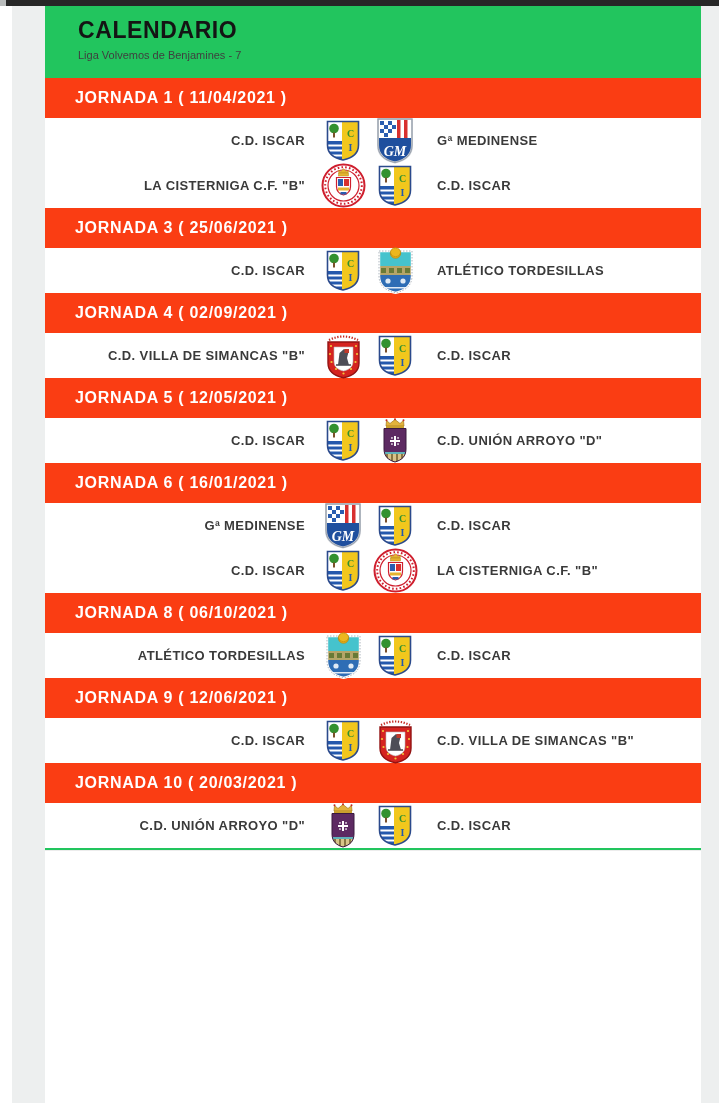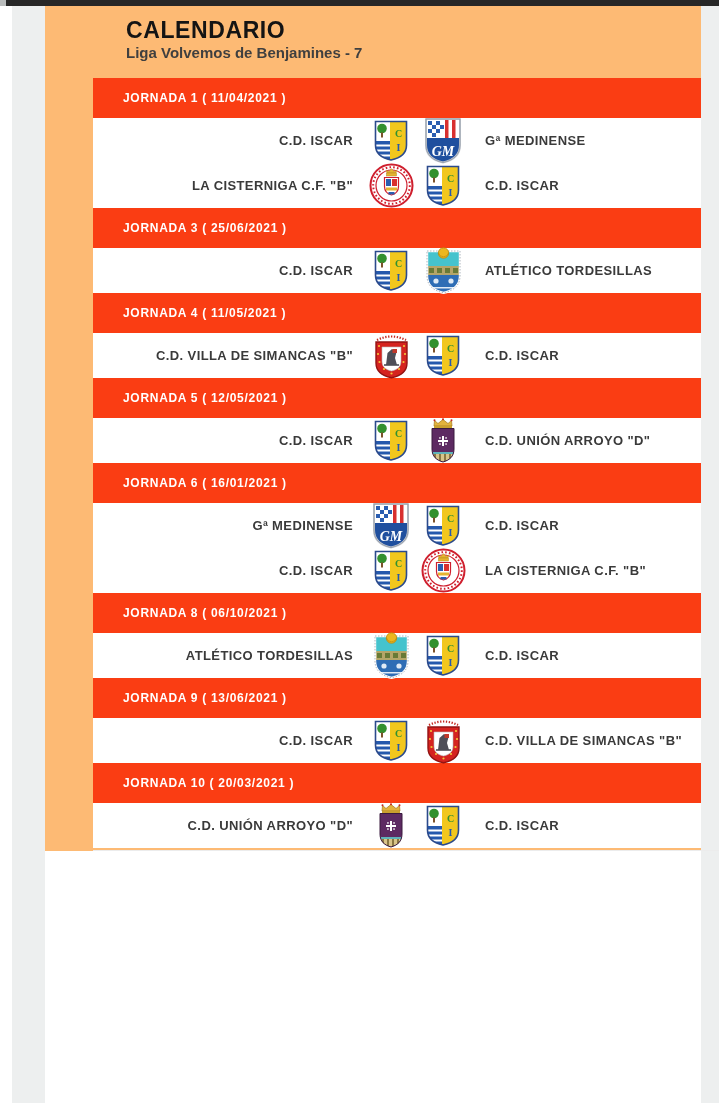--- a/index.html
+++ b/index.html
@@ -6,26 +6,26 @@
   html,body { width:719px; height:1103px; }
   body {
     position:relative; background:#ffffff; overflow:hidden;
     font-family:"Liberation Sans", sans-serif;
   }
   .top-bar { position:absolute; top:0; left:0; width:719px; height:6px; background:#272727; }
   .top-bar-notch { position:absolute; top:0; left:0; width:6px; height:6px; background:#b9bcbc; }
   .gutter { position:absolute; top:6px; height:1097px; background:#edefef; }
   .gutter.left { left:12px; width:33px; }
   .gutter.right { left:701px; width:18px; }
-  .content { position:absolute; top:6px; left:45px; width:656px; background:#fdba74;padding-left:48px; }
+  .content { position:absolute; top:6px; left:45px; width:656px; background:#22c55e; }
   .page-header { height:72px; padding:11px 0 0 33px; }
   .page-title { font-size:23px; font-weight:bold; letter-spacing:0.6px; color:#141414; }
-  .page-subtitle { font-size:15px; font-weight:bold; color:#3f3f3f; }
+  .page-subtitle { margin-top:5px; font-size:11px; font-weight:normal; color:#3f3f3f; }
   .jornada-bar { height:40px; background:#fa3d13; display:flex; align-items:center; padding-left:30px; }
-  .jornada-label { color:#ffffff; font-size:12px; font-weight:bold; letter-spacing:0.7px; }
+  .jornada-label { color:#ffffff; font-size:16px; font-weight:bold; letter-spacing:0.7px; }
   .match-row { height:45px; display:flex; align-items:center; background:#ffffff; }
   .team { font-size:13px; font-weight:bold; color:#3a3a3a; letter-spacing:0.4px; white-space:nowrap; }
   .team.home { width:272px; text-align:right; padding-right:12px; }
   .badge-cell { width:52px; display:flex; justify-content:center; align-items:center; overflow:visible; }
   .badge-cell svg { display:block; }
   .team.away { padding-left:16px; }
   .bottom-sep { height:1px; background:#ececec; margin-top:2px; width:656px; }
 </style>
 </head>
 <body>
@@ -214,21 +214,21 @@
                 <path d="M14.5,6 a5.2,5.2 0 0 0 10,0" fill="none" stroke="#b8860b" stroke-width="0.6"></path>
               </svg>
             </span>
       </span>
       <span class="team away">ATLÉTICO TORDESILLAS</span>
     </div>
   </section>
 
   <section class="jornada">
     <div class="jornada-bar">
-      <span class="jornada-label">JORNADA 4 ( 11/05/2021 )</span>
+      <span class="jornada-label">JORNADA 4 ( 02/09/2021 )</span>
     </div>
     <div class="match-row">
       <span class="team home">C.D. VILLA DE SIMANCAS "B"</span>
       <span class="badge-cell">
         <span class="badge home-badge">
               <svg width="41" height="47" viewBox="0 0 41 47">
                 <path d="M6,9 Q20.5,1.5 35,9" fill="none" stroke="#ffffff" stroke-width="7"></path>
                 <path d="M6,8 Q20.5,1 35,8" fill="none" stroke="#c4271f" stroke-width="2.2" stroke-dasharray="1.3 1.6"></path>
                 <path d="M5,10 H36 V31 C36,40 30,43.8 20.5,45.8 C11,43.8 5,40 5,31 Z" fill="#d5231f" stroke="#921313" stroke-width="1.4"></path>
                 <g fill="#f3c73a">
@@ -520,21 +520,21 @@
                 <path d="M1.5,1.5 H32.5 V25 C32.5,34 26,38.2 17,40 C8,38.2 1.5,34 1.5,25 Z" fill="none" stroke="#2b4a8c" stroke-width="1.6"></path>
               </svg>
             </span>
       </span>
       <span class="team away">C.D. ISCAR</span>
     </div>
   </section>
 
   <section class="jornada">
     <div class="jornada-bar">
-      <span class="jornada-label">JORNADA 9 ( 13/06/2021 )</span>
+      <span class="jornada-label">JORNADA 9 ( 12/06/2021 )</span>
     </div>
     <div class="match-row">
       <span class="team home">C.D. ISCAR</span>
       <span class="badge-cell">
         <span class="badge home-badge">
               <svg width="34" height="41" viewBox="0 0 34 41">
                 <defs>
                   <clipPath id="cis">
                     <path d="M1.5,1.5 H32.5 V25 C32.5,34 26,38.2 17,40 C8,38.2 1.5,34 1.5,25 Z"></path>
                   </clipPath>

